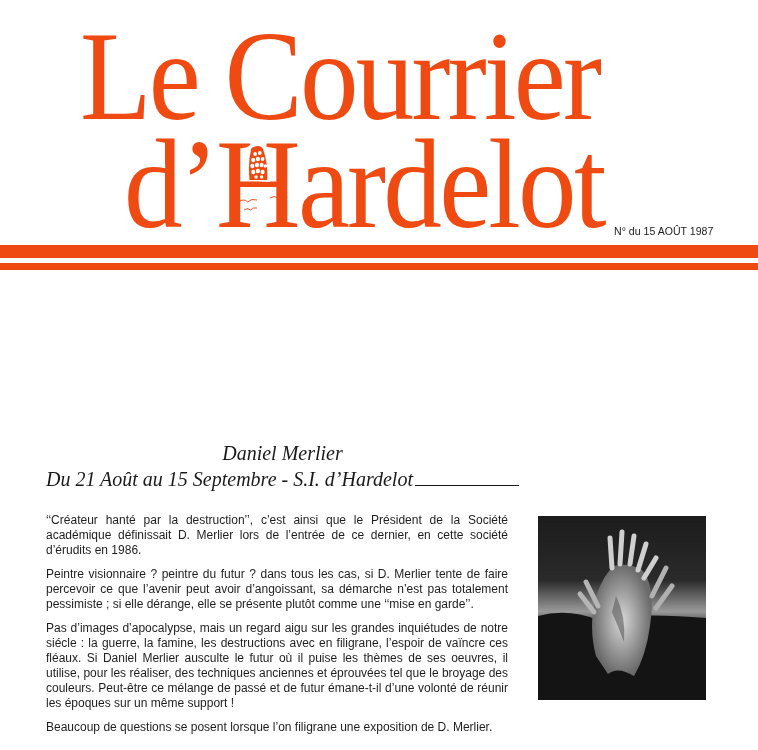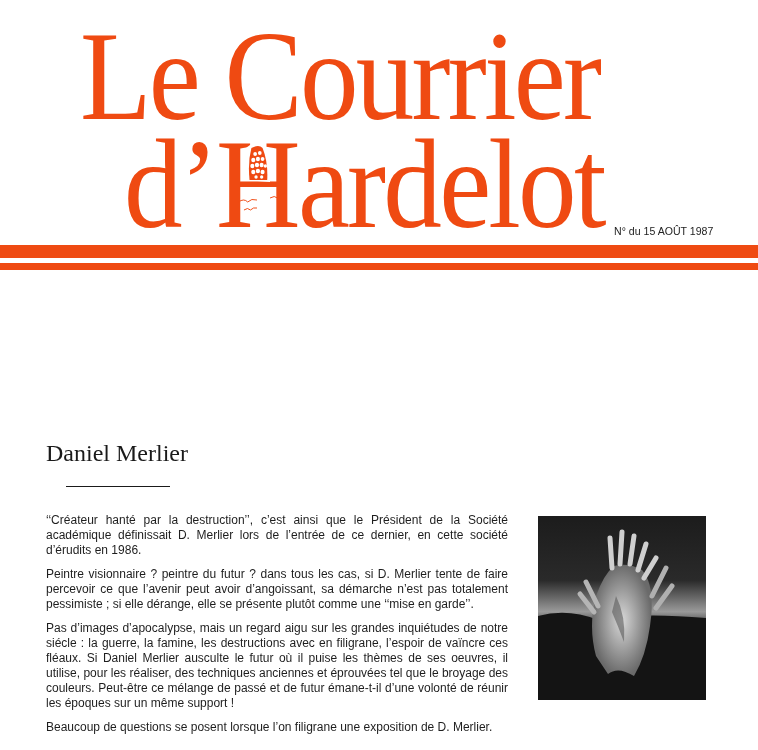--- a/index.html
+++ b/index.html
@@ -25,21 +25,21 @@
       font-family: "Liberation Sans", "DejaVu Sans", sans-serif;
       font-size: 11.5px; color: #222; white-space: nowrap;
       transform: scaleX(0.92); transform-origin: left top;
     }
     .rule-thick { position: absolute; left: 0; top: 245px; width: 758px; height: 13px; background: #ef4a12; }
     .rule-thin { position: absolute; left: 0; top: 263px; width: 758px; height: 7px; background: #ef4a12; }
 
     .article-heading {
       position: absolute; left: 46px; top: 440px;
       font-family: "Liberation Serif", "DejaVu Serif", serif;
-      font-size: 24px; line-height: 26px; color: #1a1a1a; text-align: center;
+      font-style: italic; font-size: 20px; line-height: 26px; color: #1a1a1a; text-align: center;
     }
     .article-heading .line { display: block; white-space: nowrap; }
     .heading-rule {
       display: inline-block; width: 104px; height: 1px; background: #1a1a1a;
       vertical-align: baseline; margin-left: 2px;
     }
     .article-body {
       position: absolute; left: 46px; top: 513px; width: 462px;
       font-family: "Liberation Sans", "DejaVu Sans", sans-serif;
       font-size: 12px; line-height: 15px; color: #1e1e1e;
@@ -84,21 +84,21 @@
         <path d="M58 76 Q63 73 66 76 Q70 72 74 71" stroke="#ef4a12" stroke-width="1" fill="none"></path>
       </svg></span><span>ardelot</span>
   </div>
   <div class="issue-line">N° du 15 AOÛT 1987</div>
   <div class="rule-thick"></div>
   <div class="rule-thin"></div>
 </div>
 
 <div class="article-heading">
   <span class="line">Daniel Merlier</span>
-  <span class="line"><span class="heading-rule"></span></span>
+  <span class="line"><span>Du 21 Août au 15 Septembre - S.I. d’Hardelot</span><span class="heading-rule"></span></span>
 </div>
 
 <div class="article-body">
   <p>‘‘Créateur hanté par la destruction’’, c’est ainsi que le Président de la Société académique définissait D. Merlier lors de l’entrée de ce dernier, en cette société d’érudits en 1986.</p>
   <p>Peintre visionnaire ? peintre du futur ? dans tous les cas, si D. Merlier tente de faire percevoir ce que l’avenir peut avoir d’angoissant, sa démarche n’est pas totalement pessimiste ; si elle dérange, elle se présente plutôt comme une ‘‘mise en garde’’.</p>
   <p>Pas d’images d’apocalypse, mais un regard aigu sur les grandes inquiétudes de notre siécle : la guerre, la famine, les destructions avec en filigrane, l’espoir de vaïncre ces fléaux. Si Daniel Merlier ausculte le futur où il puise les thèmes de ses oeuvres, il utilise, pour les réaliser, des techniques anciennes et éprouvées tel que le broyage des couleurs. Peut-être ce mélange de passé et de futur émane-t-il d’une volonté de réunir les époques sur un même support !</p>
   <p>Beaucoup de questions se posent lorsque l’on filigrane une exposition de D. Merlier.</p>
 </div>
 
 <div class="figure">

